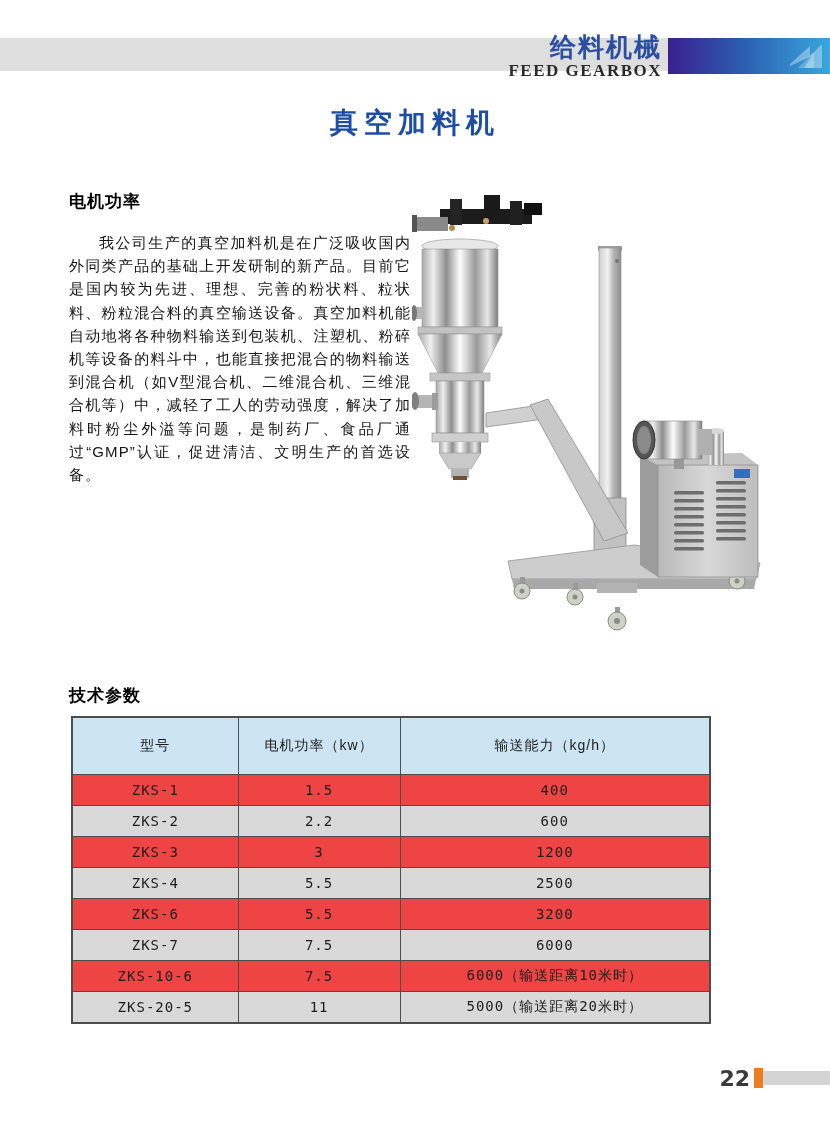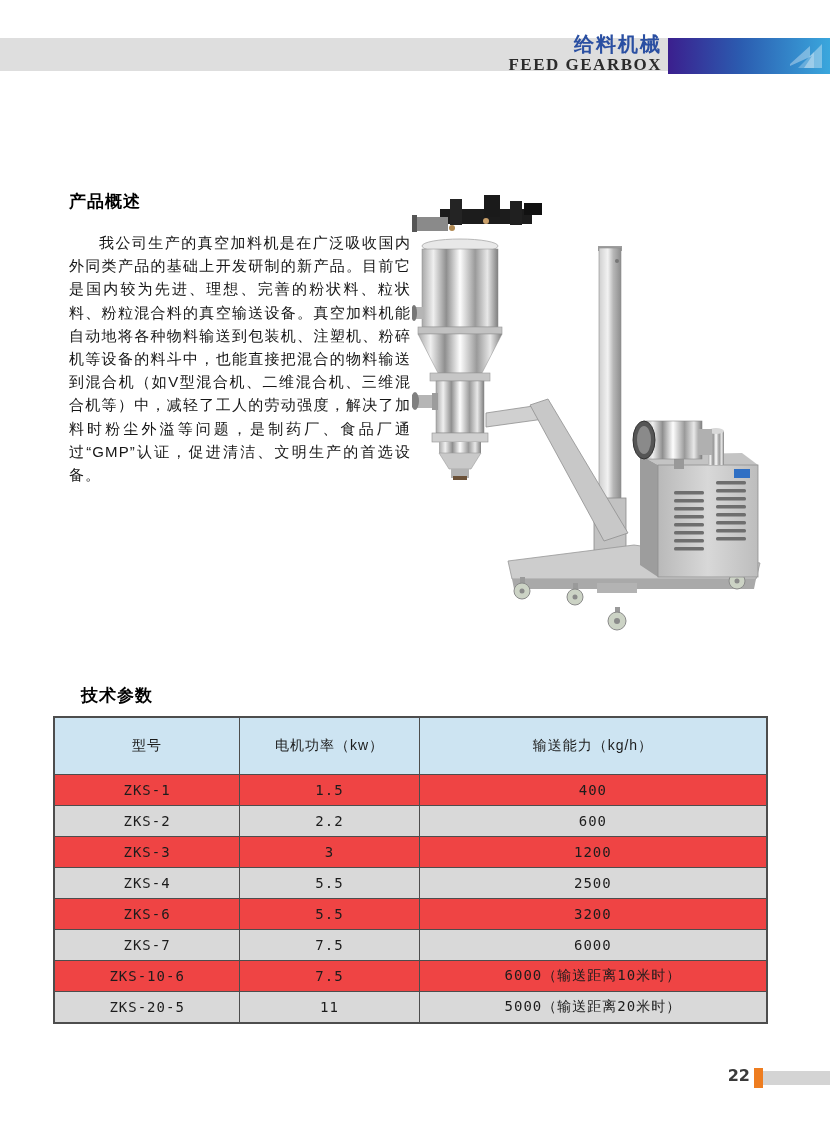--- a/index.html
+++ b/index.html
@@ -11,76 +11,77 @@
   html,body{margin:0;padding:0;background:#fff;}
   .page{position:relative;width:830px;height:1133px;margin:0 auto;background:#fff;overflow:hidden;
         font-family:"Liberation Sans","DejaVu Sans",sans-serif;}
 
   
   .header-band{position:absolute;top:38px;left:0;width:830px;height:33px;background:var(--band-gray);}
   .header-bluebox{position:absolute;top:38px;left:668px;width:162px;height:36px;
       background:linear-gradient(90deg,var(--bluebox-start) 0%,#2b5cb0 45%,var(--bluebox-end) 100%);}
   .header-bluebox svg{position:absolute;right:6px;top:4px;}
   .header-titles{position:absolute;top:34px;right:168px;text-align:right;line-height:1;}
-  .header-title-cn{font-size:20px;font-weight:700;color:var(--header-blue);letter-spacing:2px;}
+  .header-title-cn{font-size:26px;font-weight:700;color:var(--header-blue);letter-spacing:2px;}
   .header-title-en{margin-top:2px;font-family:"Liberation Serif","DejaVu Serif",serif;
       font-size:17px;font-weight:700;color:#2b2b2b;letter-spacing:1.5px;}
 
   
   .page-title{position:absolute;top:104px;left:0;width:100%;text-align:center;
       font-size:28px;font-weight:700;color:var(--title-blue);letter-spacing:6px;}
 
   
   .section-heading{position:absolute;font-size:17px;font-weight:700;color:#000;letter-spacing:1px;}
   .overview-heading{left:69px;top:190px;}
   .overview-text{position:absolute;left:69px;top:231px;width:342px;
       font-size:15px;line-height:23.2px;letter-spacing:1.1px;color:#161616;text-align:justify;}
   .overview-text p{margin:0;text-indent:2em;}
 
   
   .product-figure{position:absolute;left:412px;top:193px;width:372px;height:458px;}
 
   
-  .specs-heading{left:81px;top:684px;}
-  .specs-table{position:absolute;left:53px;top:716px;width:715px;border-collapse:collapse;
+  .specs-heading{left:69px;top:684px;}
+  .specs-table{position:absolute;left:71px;top:716px;width:640px;border-collapse:collapse;
       font-family:"DejaVu Sans Mono","Liberation Sans",monospace;font-size:14px;color:#1c1c1c;}
   .specs-table th,.specs-table td{border:1px solid var(--table-border);text-align:center;
       font-weight:400;padding:0;}
   .specs-table th{height:56px;background:var(--table-header-bg);
       font-family:"Liberation Sans","DejaVu Sans",sans-serif;font-size:14px;letter-spacing:1px;}
   .specs-table td{height:30px;background:#ef4444;letter-spacing:1px;}
   .specs-table tr.alt td{background:var(--row-alt-bg);}
   .specs-table col.c1{width:181px;} .specs-table col.c2{width:175px;} .specs-table col.c3{width:339px;}
   .specs-table{border:2px solid var(--table-border);}
 
   
   .footer-band{position:absolute;top:1071px;left:763px;width:67px;height:14px;background:var(--footer-gray);}
   .footer-accent{position:absolute;top:1068px;left:754px;width:9px;height:20px;background:var(--footer-orange);}
   .footer-num{position:absolute;top:1066px;left:715px;width:35px;text-align:right;
-      font-family:"DejaVu Sans",sans-serif;font-size:16px;font-weight:700;color:#3a3a3a;}
+      font-family:"DejaVu Sans",sans-serif;font-size:22px;font-weight:700;color:#3a3a3a;}
 </style>
 </head>
 <body>
 
 <div class="page">
 
   <div class="header-band"></div>
   <div class="header-titles">
     <div class="header-title-cn">给料机械</div>
     <div class="header-title-en">FEED GEARBOX</div>
   </div>
   <div class="header-bluebox">
     <svg width="40" height="30" viewBox="0 0 40 30">
       <polygon points="6,22 26,4 26,14 38,2 38,26 20,26 28,14 6,24" fill="#ffffff" opacity="0.35"></polygon>
       <polygon points="14,26 30,10 30,26" fill="#ffffff" opacity="0.25"></polygon>
     </svg>
   </div>
 
-
-  <div class="section-heading overview-heading">产品概述</div>
+  <div class="page-title">真空加料机</div>
+
+  <div class="section-heading overview-heading">电机功率</div>
   <div class="overview-text">
     <p>我公司生产的真空加料机是在广泛吸收国内外同类产品的基础上开发研制的新产品。目前它是国内较为先进、理想、完善的粉状料、粒状料、粉粒混合料的真空输送设备。真空加料机能自动地将各种物料输送到包装机、注塑机、粉碎机等设备的料斗中，也能直接把混合的物料输送到混合机（如V型混合机、二维混合机、三维混合机等）中，减轻了工人的劳动强度，解决了加料时粉尘外溢等问题，是制药厂、食品厂通过“GMP”认证，促进清洁、文明生产的首选设备。</p>
   </div>
 
   <svg class="product-figure" viewBox="0 0 372 458">
     <defs>
       <linearGradient id="met" x1="0" y1="0" x2="1" y2="0">
         <stop offset="0" stop-color="#a9a9a9"></stop>
           <stop offset="0.15" stop-color="#efefef"></stop>
         <stop offset="0.32" stop-color="#8f8f8f"></stop>

